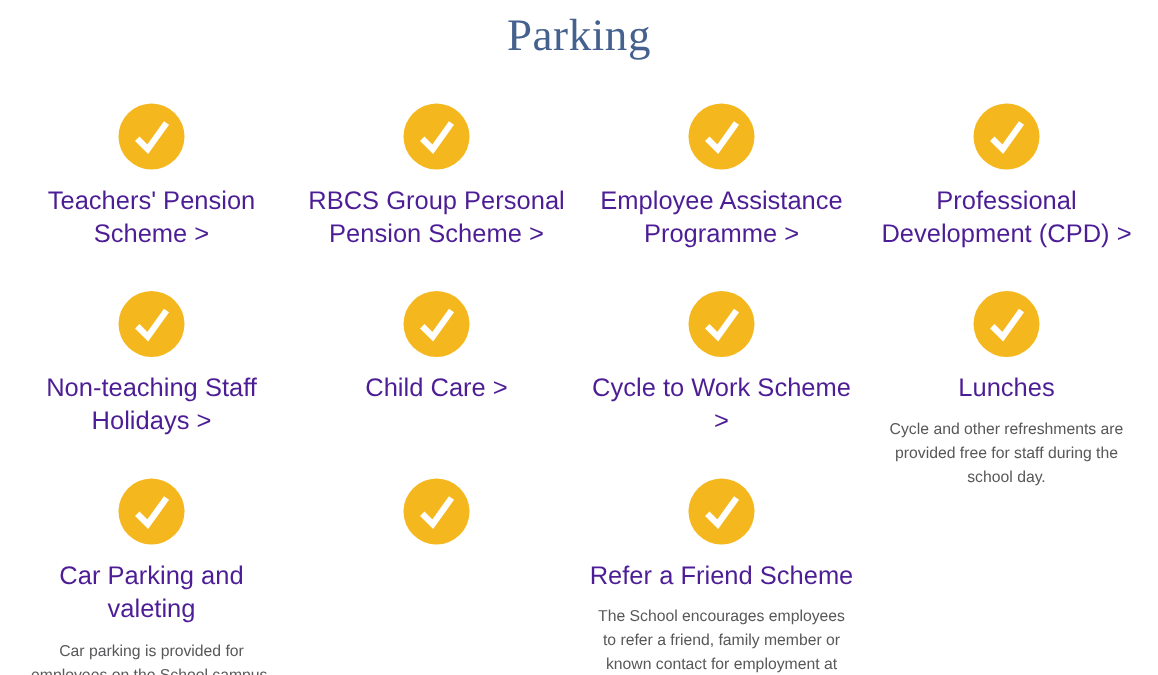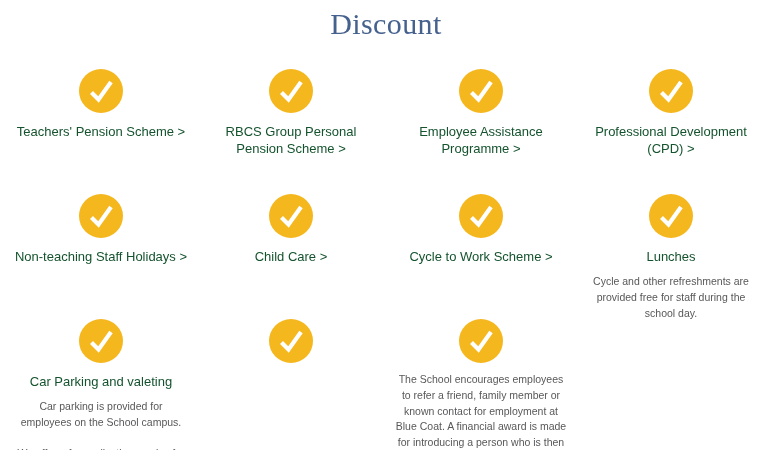--- a/index.html
+++ b/index.html
@@ -42,39 +42,39 @@
     border-radius: 50%;
     background: #f5b71e;
     display: flex;
     align-items: center;
     justify-content: center;
     flex: 0 0 auto;
   }
   .check-circle svg { display: block; }
   .benefit-label {
     margin-top: 10px;
-    font-size: 13px;
+    font-size: 17px;
     line-height: 1.32;
-    color: #14532d;
+    color: #4c1d95;
   }
   .benefit-label.link { cursor: pointer; }
   .benefit-desc {
     margin-top: 9px;
     font-size: 10.5px;
     line-height: 1.5;
     color: #58585a;
     white-space: pre-line;
   }
 </style>
 </head>
 <body>
 
 <div class="page">
 
-  <h1 class="page-title">Discount</h1>
+  <h1 class="page-title">Parking</h1>
 
   <div class="benefits-grid">
 
     <div class="benefit-cell">
       <div class="check-circle">
         <svg width="44" height="44" viewBox="0 0 44 44">
             <path d="M12.5 23.5 L19.5 30.5 L32 13" fill="none" stroke="#ffffff" stroke-width="4.2"></path>
           </svg>
       </div>
       <div class="benefit-label link">Teachers' Pension Scheme &gt;</div>
@@ -164,17 +164,18 @@
           </svg>
       </div>
     </div>
 
     <div class="benefit-cell">
       <div class="check-circle">
         <svg width="44" height="44" viewBox="0 0 44 44">
             <path d="M12.5 23.5 L19.5 30.5 L32 13" fill="none" stroke="#ffffff" stroke-width="4.2"></path>
           </svg>
       </div>
+      <div class="benefit-label">Refer a Friend Scheme</div>
       <div class="benefit-desc">The School encourages employees to refer a friend, family member or known contact for employment at Blue Coat. A financial award is made for introducing a person who is then employed in a hard-to-fill position.</div>
     </div>
 
   </div>
 </div>
 
 </body></html>

